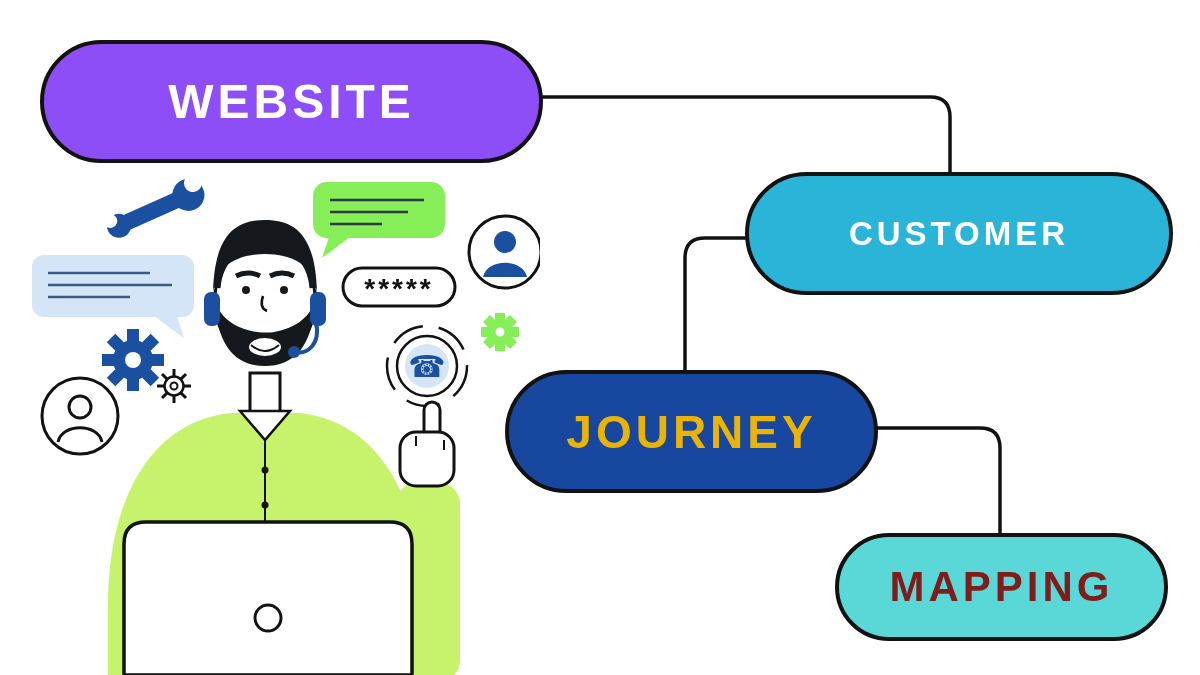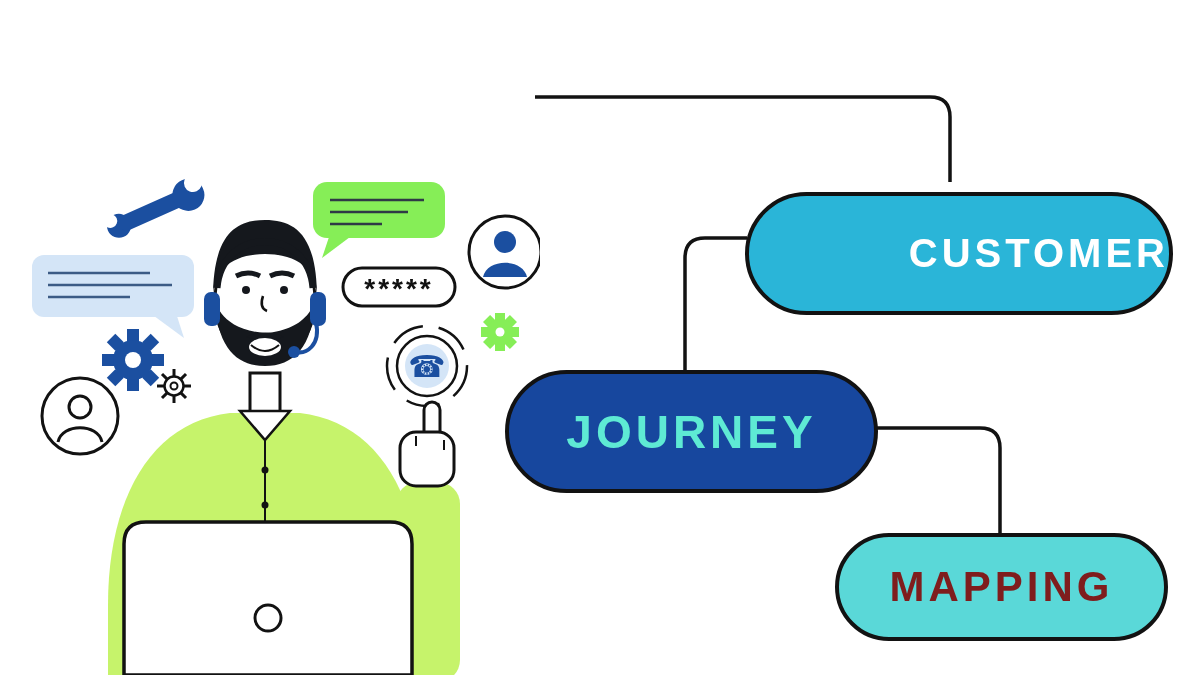--- a/index.html
+++ b/index.html
@@ -8,45 +8,48 @@
     font-family:"Liberation Sans", sans-serif;
   }
   .connectors{position:absolute;left:0;top:0;z-index:1;}
   .illustration{position:absolute;left:0;top:170px;z-index:1;}
   .pill{
     position:absolute;z-index:2;display:flex;align-items:center;justify-content:center;
     border:4px solid #121212;border-radius:62px;font-weight:bold;letter-spacing:4px;
     color:#fff;user-select:none;
   }
   .pill-website{left:40px;top:40px;width:495px;height:115px;font-size:48px;}
-  .pill-customer{left:745px;top:192px;width:420px;height:115px;font-size:40px;justify-content:flex-end;}
+  .pill-customer{left:745px;top:172px;width:420px;height:115px;font-size:33px;}
   .pill-journey{left:505px;top:370px;width:365px;height:115px;font-size:46px;}
   .pill-mapping{left:835px;top:533px;width:325px;height:100px;font-size:42px;}
   
   .fill-shirt{fill:var(--shirt);}
   .fill-accent{fill:var(--accent-blue);}
   .stroke-accent{stroke:var(--accent-blue);}
   .fill-bgreen{fill:var(--bubble-green);}
   .fill-bblue{fill:var(--bubble-blue);}
 </style>
 </head>
 <body>
 
 <div class="canvas">
 
   <svg class="connectors" width="1200" height="675" viewBox="0 0 1200 675">
     <path d="M535,97 L930,97 Q950,97 950,117 L950,182" fill="none" stroke="#121212" stroke-width="3.5"></path>
     <path d="M747,238 L705,238 Q685,238 685,258 L685,372" fill="none" stroke="#121212" stroke-width="3.5"></path>
     <path d="M868,428 L980,428 Q1000,428 1000,448 L1000,535" fill="none" stroke="#121212" stroke-width="3.5"></path>
   </svg>
 
+  <div class="pill pill-website" style="background: rgb(141, 77, 247); color: rgb(255, 255, 255);">
+    <span>WEBSITE</span>
+  </div>
   <div class="pill pill-customer" style="background: rgb(42, 181, 216); color: rgb(255, 255, 255);">
     <span>CUSTOMER</span>
   </div>
-  <div class="pill pill-journey" style="background: rgb(23, 71, 158); color: #5eead4;">
+  <div class="pill pill-journey" style="background: rgb(23, 71, 158); color: #eab308;">
     <span>JOURNEY</span>
   </div>
   <div class="pill pill-mapping" style="background: rgb(90, 216, 216); color: #7f1d1d;">
     <span>MAPPING</span>
   </div>
 
   <svg class="illustration" width="540" height="505" viewBox="0 0 540 505">
 
     <g transform="rotate(-24 150 42)">
       <circle cx="116" cy="42" r="12" class="fill-accent"></circle>

